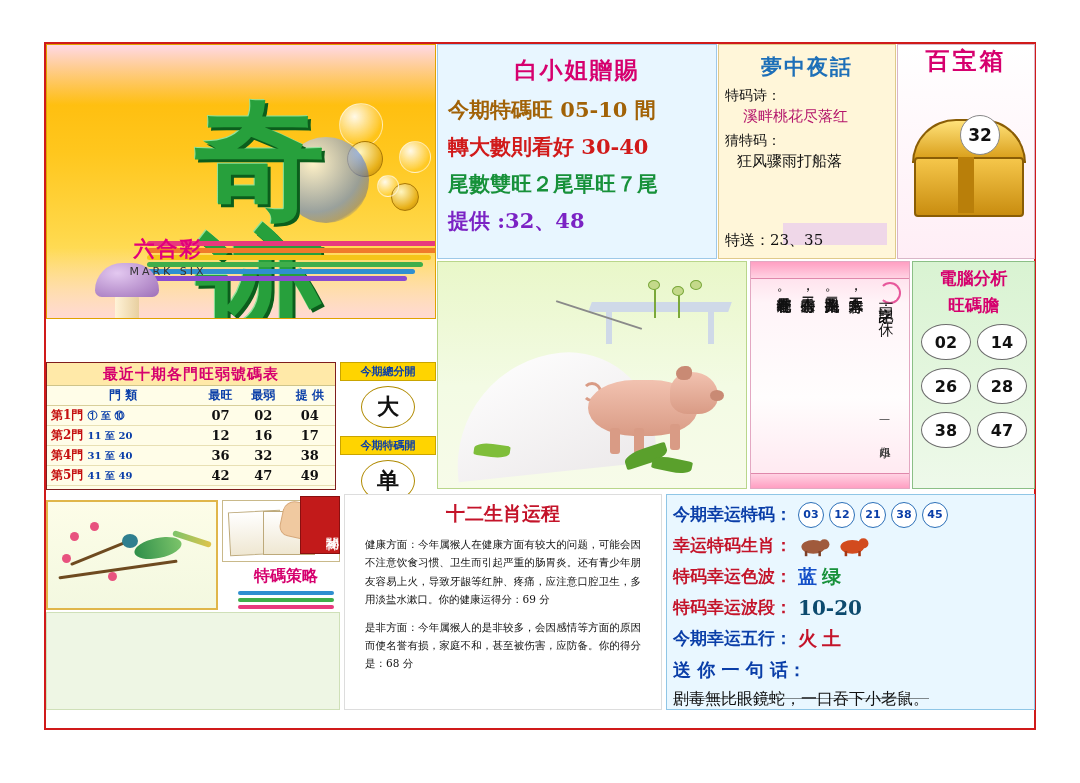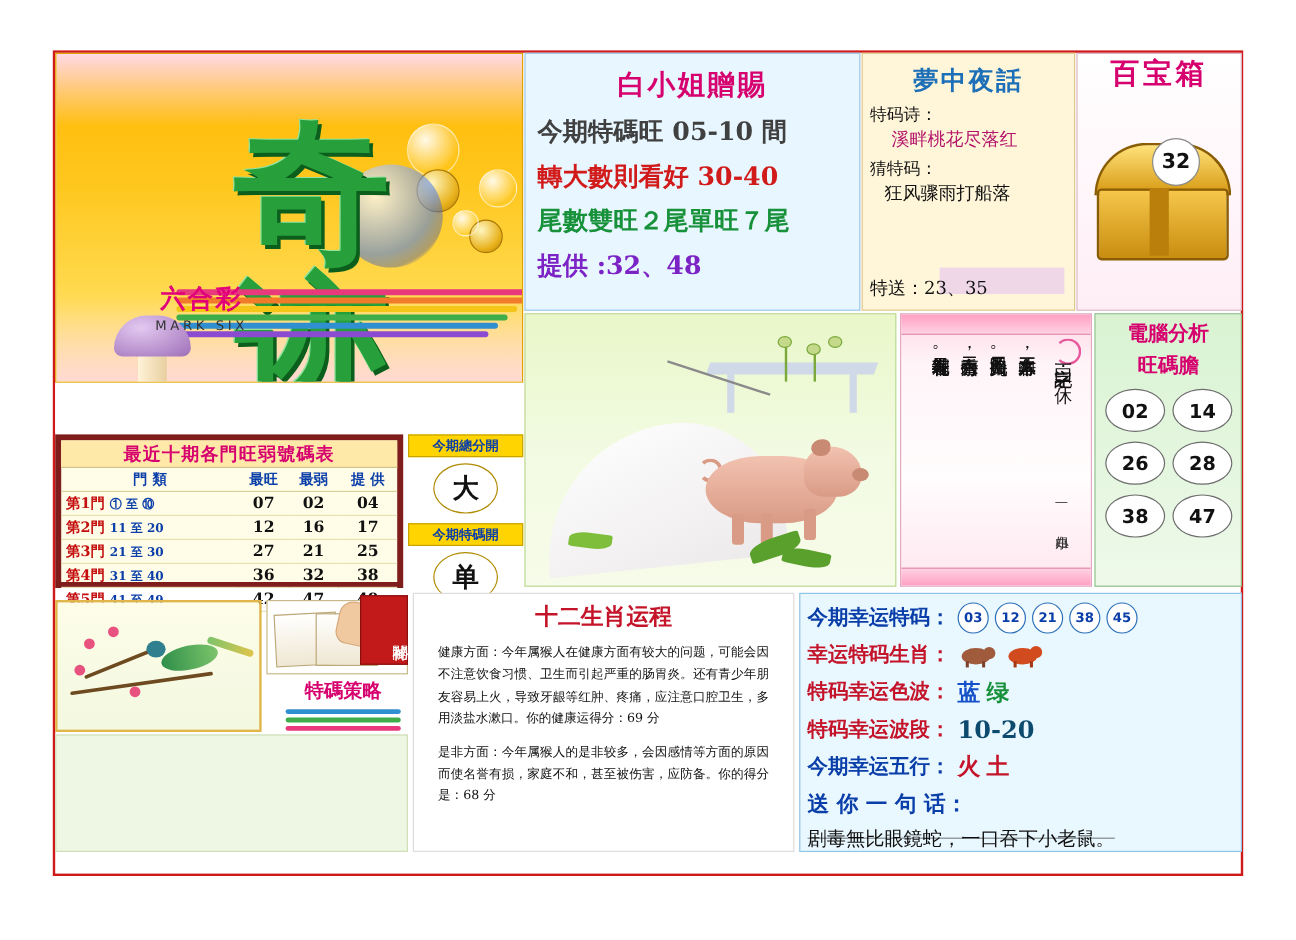--- a/index.html
+++ b/index.html
@@ -67,21 +67,21 @@
   
   .bai{
     position:absolute;left:437px;top:44px;width:280px;height:215px;
     background:#e8f6ff;border:1px solid #9ec9e8;box-sizing:border-box;padding:6px 8px;
   }
   .bai .title{
     text-align:center;font-size:23px;font-weight:bold;color:#d6006e;
     font-family:"DejaVu Serif",serif;letter-spacing:2px;margin:4px 0 10px;
   }
   .bai .line{font-size:21px;font-weight:bold;margin:9px 0 0 2px;font-family:"DejaVu Serif",serif;}
-  .l1{color:#404040;}
+  .l1{color:#a16207;}
   .l2{color:#d11a1a;}
   .l3{color:#17913a;}
   .l4{color:#7b23c4;}
   .l5{color:#0a4fd1;}
 
   
   .meng{
     position:absolute;left:718px;top:44px;width:178px;height:215px;
     background:#fff6d9;border:1px solid #e0c98a;box-sizing:border-box;padding:4px 6px;
   }
@@ -167,21 +167,21 @@
   .comp .hd{text-align:center;font-family:"DejaVu Serif",serif;font-weight:bold;font-size:17px;color:#d6006e;margin-top:6px;line-height:1.25;}
   .comp .grid{position:absolute;left:8px;top:62px;width:108px;display:flex;flex-wrap:wrap;gap:8px 6px;}
   .comp .num{
     width:48px;height:34px;border-radius:50%;background:#fff;border:1px solid #6d6d6d;
     display:flex;align-items:center;justify-content:center;font-size:16px;font-weight:bold;color:#111;
   }
 
   
   .tbl{
     position:absolute;left:46px;top:362px;width:290px;height:128px;
-    background:#fffde8;border:5px solid #7f1d1d;box-sizing:border-box;
+    background:#fffde8;border:1px solid #7f1d1d;box-sizing:border-box;
   }
   .tbl .cap{
     text-align:center;font-family:"DejaVu Serif",serif;font-weight:bold;font-size:15px;
     color:#d6006e;letter-spacing:1px;padding:2px 0 1px;background:#ffe9a8;border-bottom:1px solid #cfc489;
   }
   .tbl table{width:100%;border-collapse:collapse;font-family:"DejaVu Serif",serif;}
   .tbl th{font-size:12px;color:#0a3ea8;padding:1px 0;border-bottom:1px solid #d8cf9a;}
   .tbl td{font-size:12px;text-align:center;padding:1px 0;border-bottom:1px solid #e8e0b4;}
   .tbl td.men{color:#c40f0f;font-weight:bold;text-align:left;padding-left:4px;}
   .tbl .rng{color:#0a3ea8;font-size:10px;}
@@ -396,26 +396,20 @@
         <td class="v">02</td>
         <td class="v">04</td>
       </tr>
       <tr>
         <td class="men"><span>第2門</span> <span class="rng">11 至 20</span></td>
         <td class="v">12</td>
         <td class="v">16</td>
         <td class="v">17</td>
       </tr>
       <tr>
-        <td class="men"><span>第3門</span> <span class="rng">21 至 30</span></td>
-        <td class="v">27</td>
-        <td class="v">21</td>
-        <td class="v">25</td>
-      </tr>
-      <tr>
         <td class="men"><span>第4門</span> <span class="rng">31 至 40</span></td>
         <td class="v">36</td>
         <td class="v">32</td>
         <td class="v">38</td>
       </tr>
       <tr>
         <td class="men"><span>第5門</span> <span class="rng">41 至 49</span></td>
         <td class="v">42</td>
         <td class="v">47</td>
         <td class="v">49</td>

